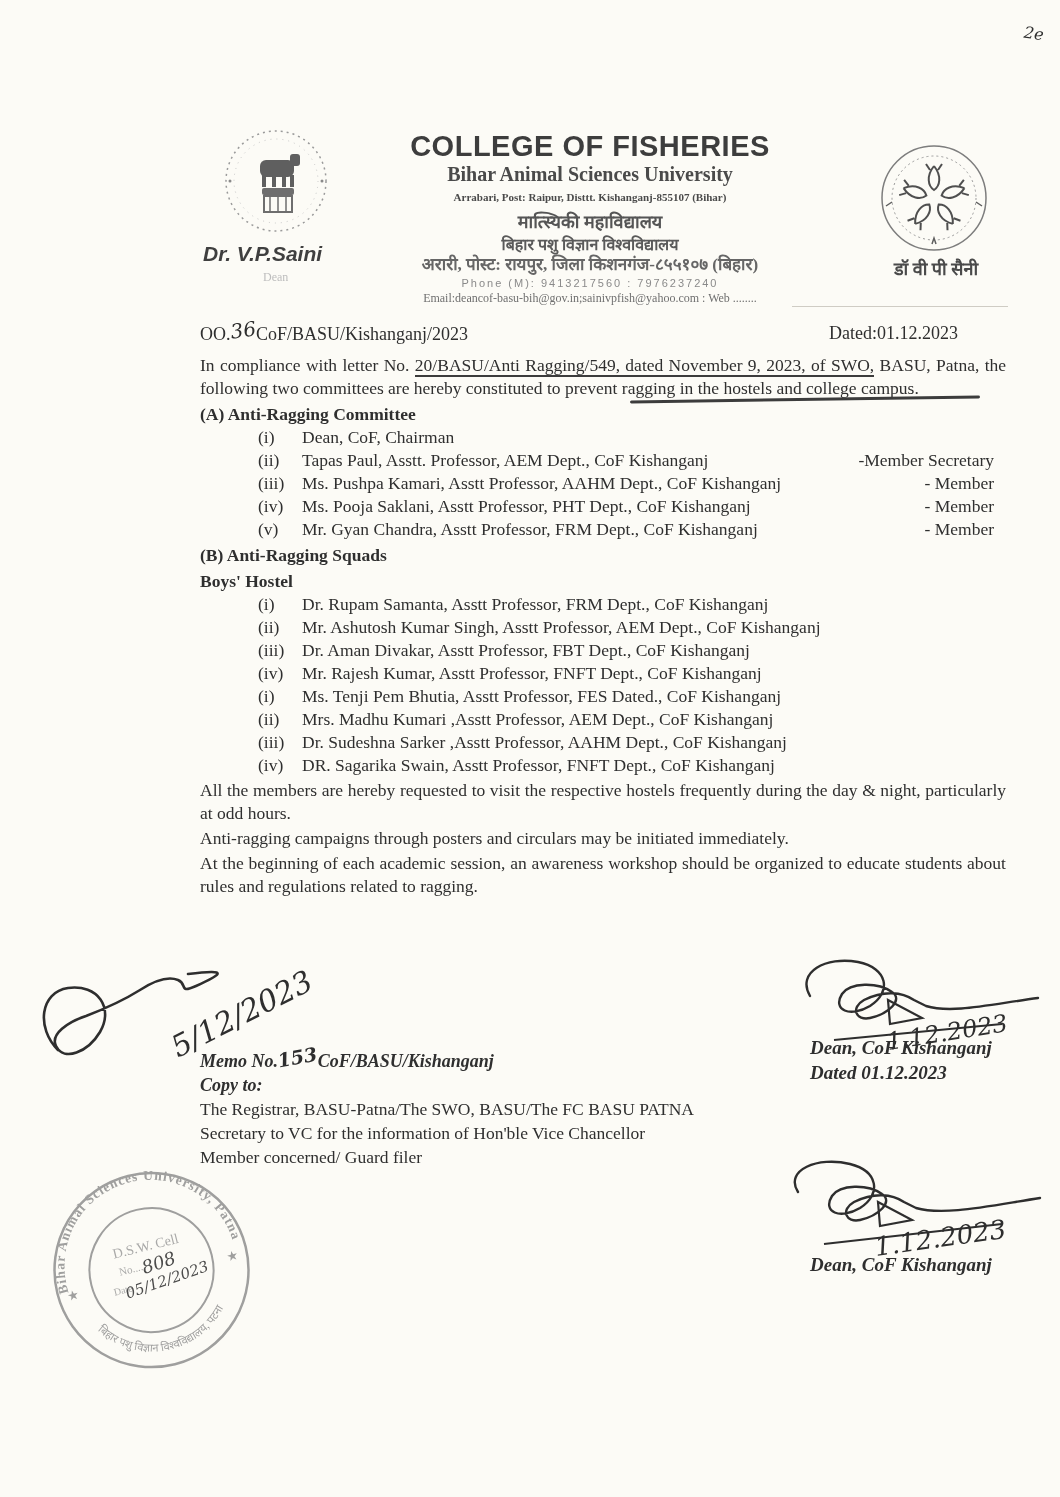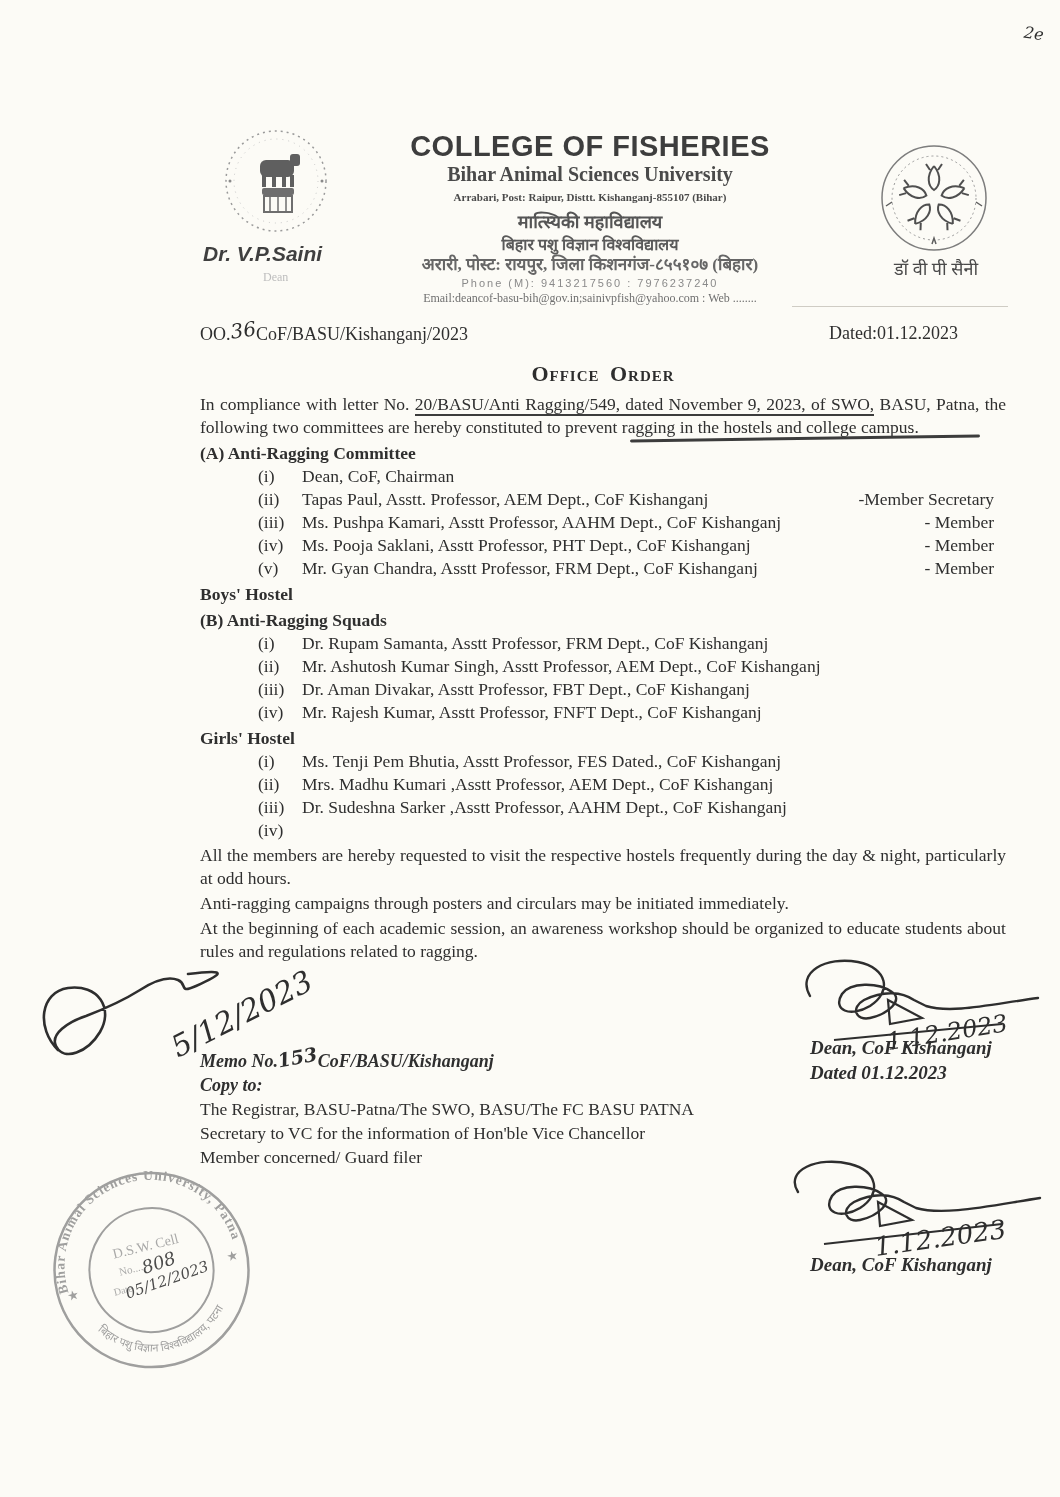--- a/index.html
+++ b/index.html
@@ -20,21 +20,21 @@
   .hindi2{font-size:16px;font-weight:bold;color:#5a5a5a;line-height:22px;}
   .hindi3{font-size:17px;font-weight:bold;color:#666;line-height:18px;}
   .phone{font-family:Liberation Sans, sans-serif;font-size:11px;color:#8a8a8a;
         letter-spacing:2px;line-height:15px;margin-top:2px;}
   .email{font-size:12px;color:#6f6f6f;line-height:15px;}
   .dean-block{position:absolute;left:203px;top:242px;width:170px;}
   .dean-name{font-family:"Liberation Sans",sans-serif;font-weight:bold;font-style:italic;
         font-size:21px;color:#3f3f3f;}
   .dean-title{font-size:12px;color:#bdbdbd;margin-left:60px;margin-top:4px;}
   .right-name{position:absolute;left:876px;top:256px;width:120px;text-align:center;
-        font-size:18px;font-weight:normal;color:#4a4a4a;}
+        font-size:18px;font-weight:bold;color:#4a4a4a;}
   .right-rule{position:absolute;left:792px;top:306px;width:216px;height:1px;background:#cfccc4;}
   
   .col{position:absolute;left:200px;top:322px;width:806px;font-size:17.5px;
         color:#2f2f2f;line-height:23px;}
   .ref-row{display:flex;justify-content:space-between;font-size:18px;padding-right:48px;}
   .hand{font-family:"DejaVu Serif",serif;font-style:italic;color:#2e2e2e;}
   .ref-hand{display:inline-block;font-size:20px;transform:rotate(-8deg) translateY(-3px);}
   .order-title{text-align:center;font-variant:small-caps;font-weight:bold;font-size:22px;
         letter-spacing:1px;word-spacing:4px;margin-top:16px;color:#2d2d2d;}
   .para{text-align:justify;margin-top:8px;position:relative;}
@@ -133,21 +133,20 @@
   <div class="right-name">डॉ वी पी सैनी</div>
   <div class="right-rule"></div>
 
   <div class="col">
 
     <div class="ref-row">
       <span><span>OO.</span><span class="hand ref-hand">36</span><span>CoF/BASU/Kishanganj/2023</span></span>
       <span>Dated:01.12.2023</span>
     </div>
 
-    <div class="order-title">Office Order</div>
 
     <div class="para">
       <span>In compliance with letter No. </span><span class="u">20/BASU/Anti Ragging/549, dated November 9, 2023, of SWO,</span><span> BASU, Patna, the following two committees are hereby constituted to prevent ragging in the hostels and college campus.</span>
       <div class="stroke2"></div>
     </div>
 
     <div class="sec-head">(A) Anti-Ragging Committee</div>
     <div class="item">
         <span class="num">(i)</span>
         <span>Dean, CoF, Chairman</span>
@@ -167,54 +166,54 @@
         <span class="num">(iv)</span>
         <span>Ms. Pooja Saklani, Asstt Professor, PHT Dept., CoF Kishanganj</span>
         <span class="role">- Member</span>
       </div>
     <div class="item">
         <span class="num">(v)</span>
         <span>Mr. Gyan Chandra, Asstt Professor, FRM Dept., CoF Kishanganj</span>
         <span class="role">- Member</span>
       </div>
 
+    <div class="sec-head">(B) Anti-Ragging Squads</div>
     <div class="sec-head">Boys' Hostel</div>
-    <div class="sec-head">(B) Anti-Ragging Squads</div>
     <div class="item">
         <span class="num">(i)</span>
         <span>Dr. Rupam Samanta, Asstt Professor, FRM Dept., CoF Kishanganj</span>
       </div>
     <div class="item">
         <span class="num">(ii)</span>
         <span>Mr. Ashutosh Kumar Singh, Asstt Professor, AEM Dept., CoF Kishanganj</span>
       </div>
     <div class="item">
         <span class="num">(iii)</span>
         <span>Dr. Aman Divakar, Asstt Professor, FBT Dept., CoF Kishanganj</span>
       </div>
     <div class="item">
         <span class="num">(iv)</span>
         <span>Mr. Rajesh Kumar, Asstt Professor, FNFT Dept., CoF Kishanganj</span>
       </div>
 
-    <div class="sec-head">Girls' Hostel</div>
     <div class="item">
         <span class="num">(i)</span>
         <span>Ms. Tenji Pem Bhutia, Asstt Professor, FES Dated., CoF Kishanganj</span>
       </div>
     <div class="item">
         <span class="num">(ii)</span>
         <span>Mrs. Madhu Kumari ,Asstt Professor, AEM Dept., CoF Kishanganj</span>
       </div>
     <div class="item">
         <span class="num">(iii)</span>
         <span>Dr. Sudeshna Sarker ,Asstt Professor, AAHM Dept., CoF Kishanganj</span>
       </div>
     <div class="item">
         <span class="num">(iv)</span>
+        <span>DR. Sagarika Swain, Asstt Professor, FNFT Dept., CoF Kishanganj</span>
       </div>
 
     <div class="closing">All the members are hereby requested to visit the respective hostels frequently during the day &amp; night, particularly at odd hours.</div>
     <div class="closing">Anti-ragging campaigns through posters and circulars may be initiated immediately.</div>
     <div class="closing">At the beginning of each academic session, an awareness workshop should be organized to educate students about rules and regulations related to ragging.</div>
   </div>
 
   <div class="sig" style="left:28px;top:950px">
     <svg width="400" height="135" viewBox="0 0 400 135">
       <path d="M30 100 C8 78 12 42 40 38 C70 34 86 58 72 82 C60 102 36 112 28 96 C22 84 40 72 58 66 C84 56 96 50 112 40 C126 31 140 26 150 30 C160 34 150 44 168 36 C190 26 206 18 160 24" fill="none" stroke="#2e2e2e" stroke-width="2.6" stroke-linecap="round"></path>

